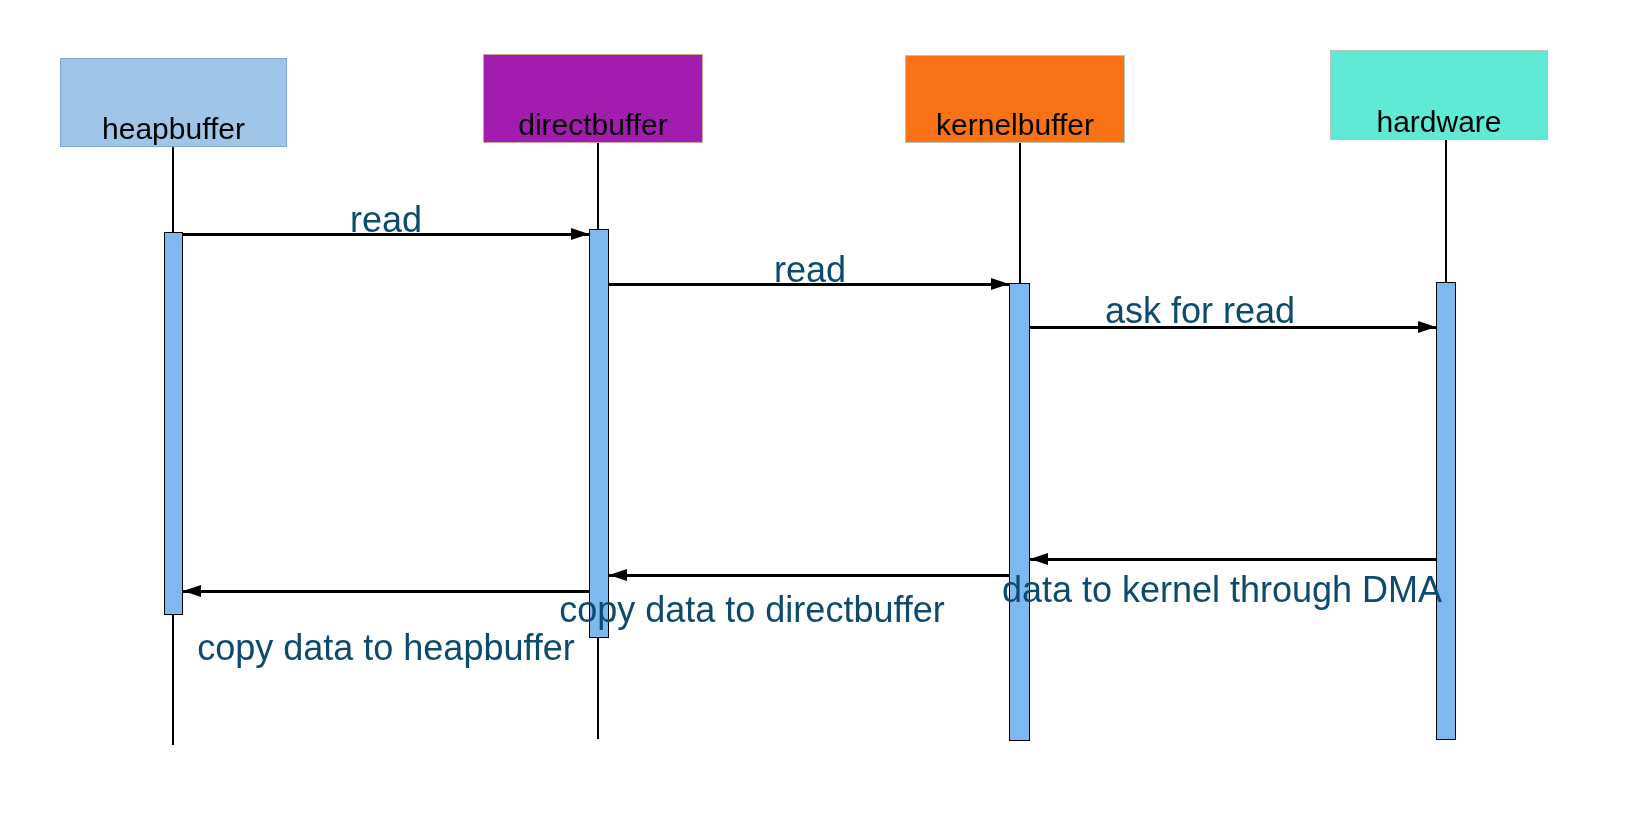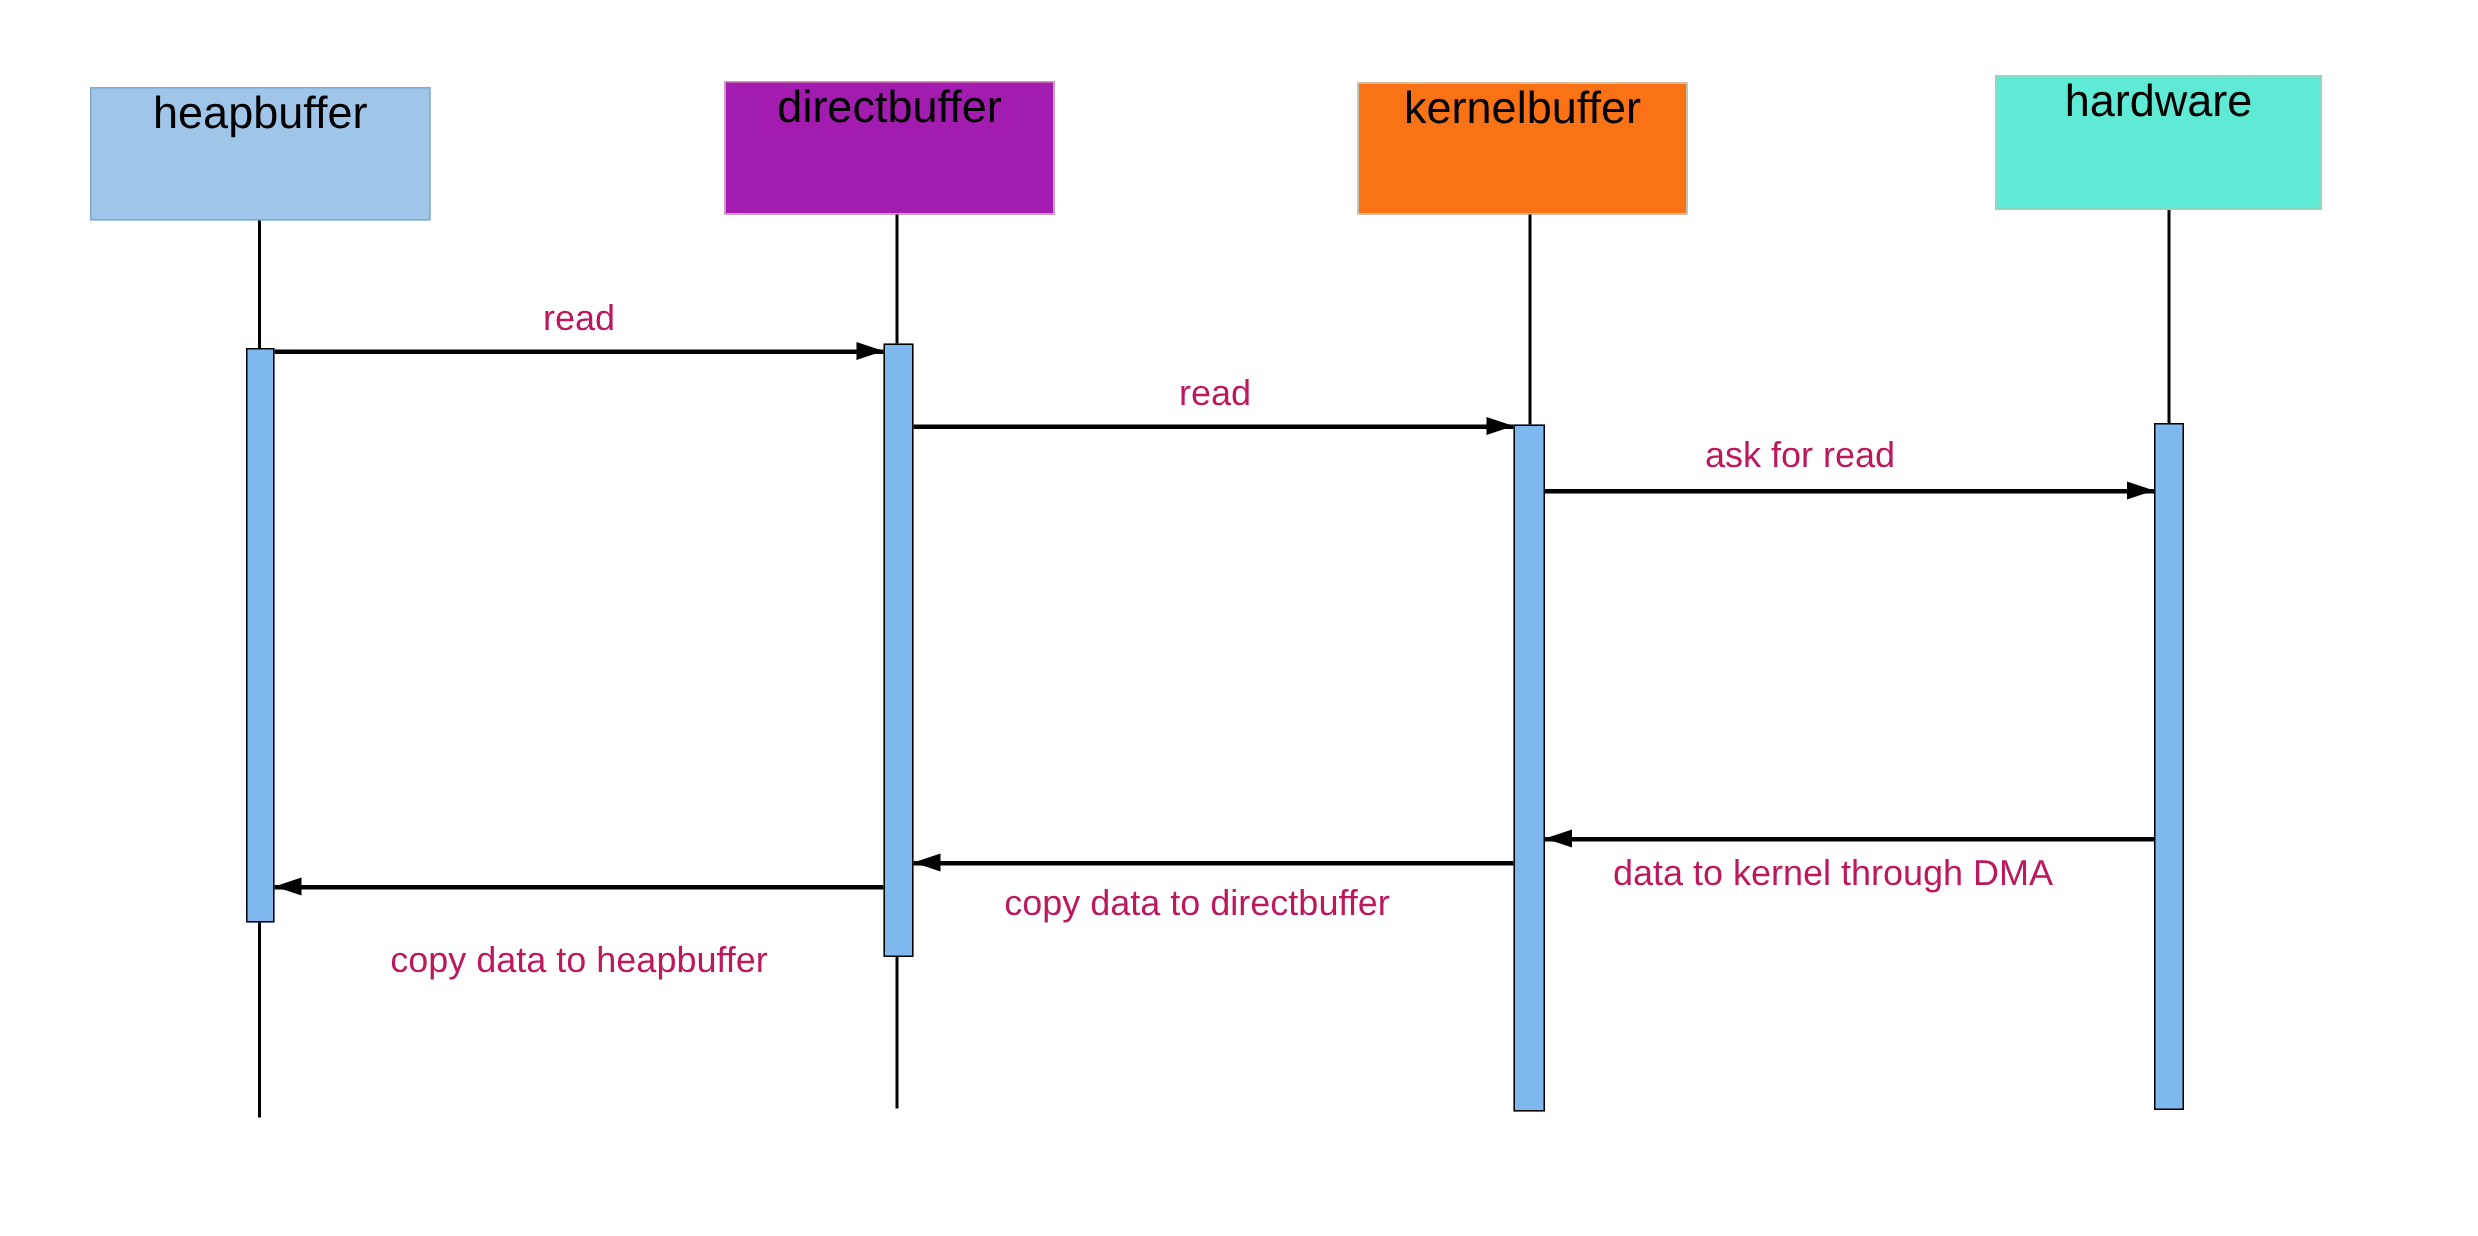--- a/index.html
+++ b/index.html
@@ -5,21 +5,21 @@
   html,body{margin:0;padding:0;background:#ffffff;}
   #canvas{
     position:relative;
     width:1652px;height:824px;
     background:#ffffff;
     font-family:"Liberation Sans", sans-serif;
     overflow:hidden;
   }
   .actor{
     position:absolute;
-    display:flex;align-items:flex-start;justify-content:center;
+    display:flex;align-items:flex-end;justify-content:center;
     box-sizing:border-box;
     font-size:30px;color:#000000;
   }
   .lifeline{
     position:absolute;
     width:1.5px;background:#000000;
   }
   .bar{
     position:absolute;
     background:#7fb8ef;
@@ -33,21 +33,21 @@
   .head{
     position:absolute;width:0;height:0;
     top:50%;transform:translateY(-50%);
     border-top:6.5px solid transparent;
     border-bottom:6.5px solid transparent;
   }
   .head.right{right:0;border-left:18px solid #000000;}
   .head.left{left:0;border-right:18px solid #000000;}
   .msg-label{
     position:absolute;
-    font-size:24px;color:#be185d;
+    font-size:36px;color:#0c4a6e;
     white-space:nowrap;
     transform:translateX(-50%);
   }
 </style>
 </head>
 <body>
 
 <div id="canvas">
 
   <div class="actor" style="left:60px;top:58px;width:227px;height:89px;background:#9fc5e8;border:1px solid #7da7d8">
@@ -89,20 +89,20 @@
   </div>
 
   <div class="shaft" style="left:1030px;top:558px;width:406px">
     <span class="head left"></span>
   </div>
   <div class="msg-label" style="left:1222px;top:569px">data to kernel through DMA</div>
 
   <div class="shaft" style="left:609px;top:574px;width:400px">
     <span class="head left"></span>
   </div>
-  <div class="msg-label" style="left:798px;top:589px">copy data to directbuffer</div>
+  <div class="msg-label" style="left:752px;top:589px">copy data to directbuffer</div>
 
   <div class="shaft" style="left:183px;top:590px;width:406px">
     <span class="head left"></span>
   </div>
   <div class="msg-label" style="left:386px;top:627px">copy data to heapbuffer</div>
 
 </div>
 
 </body></html>

